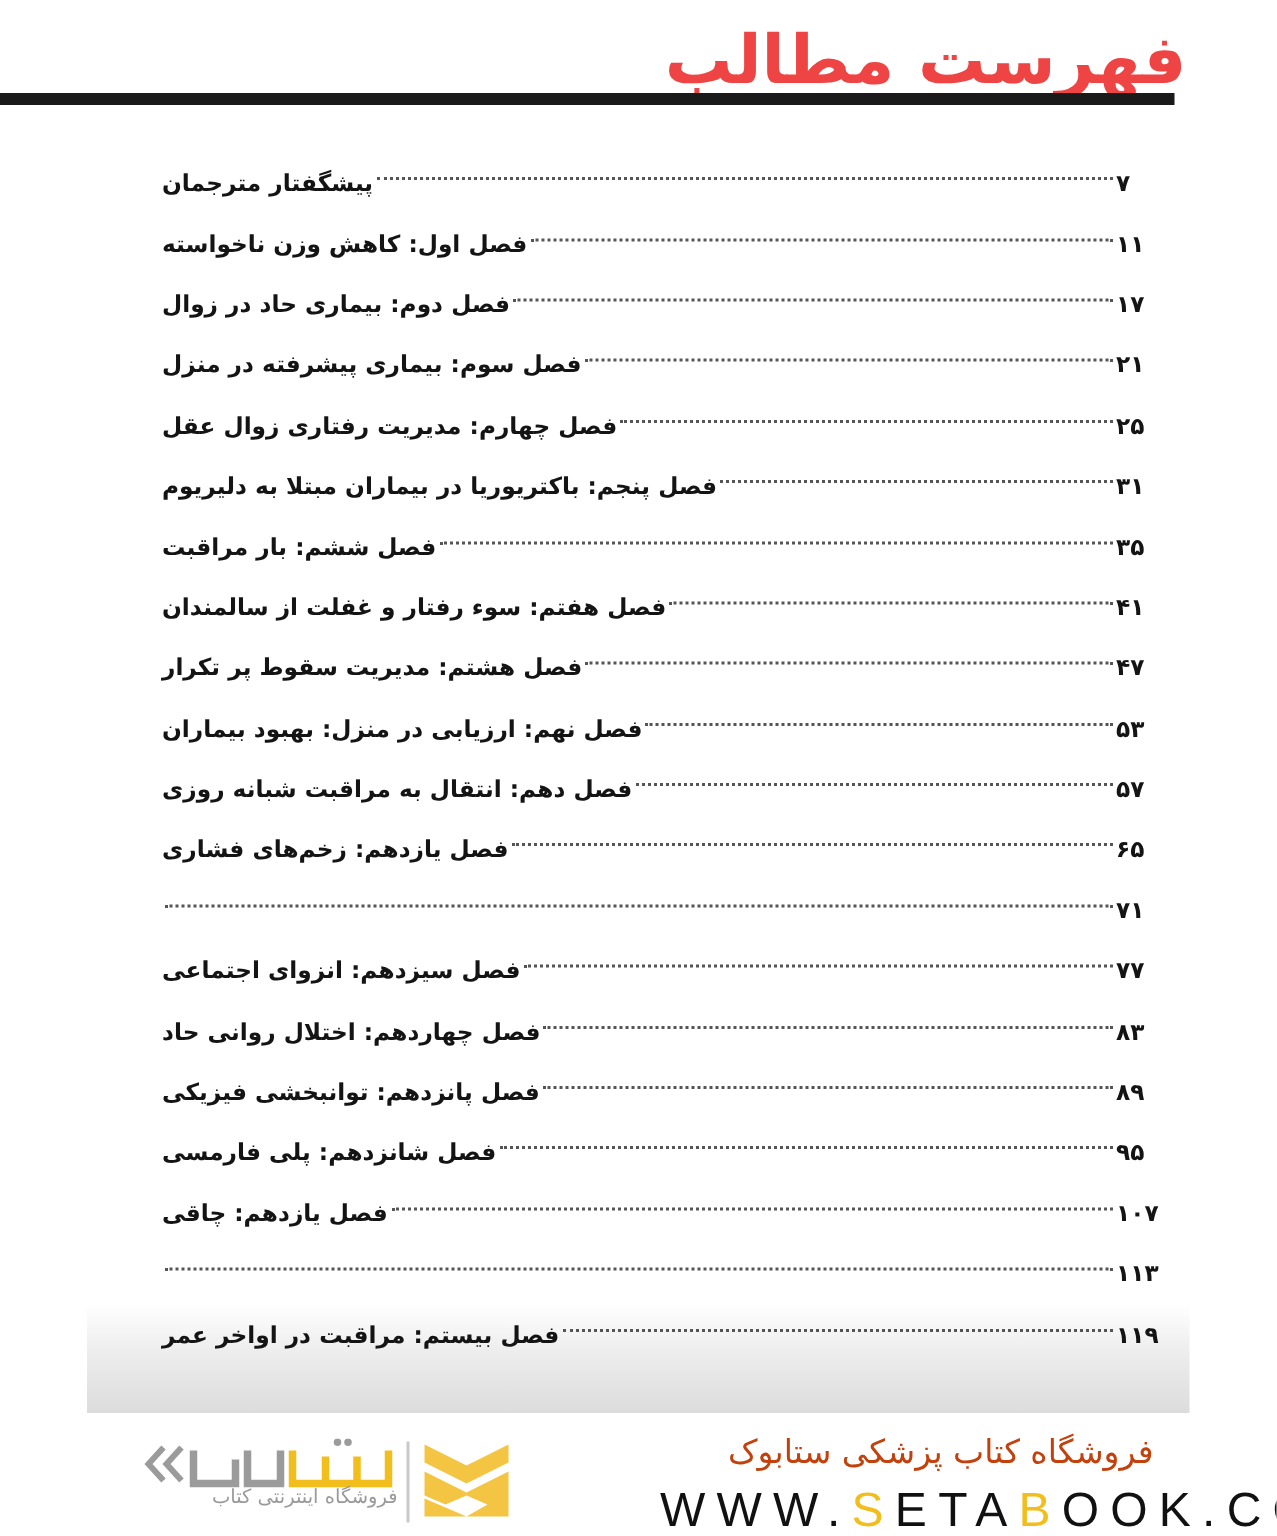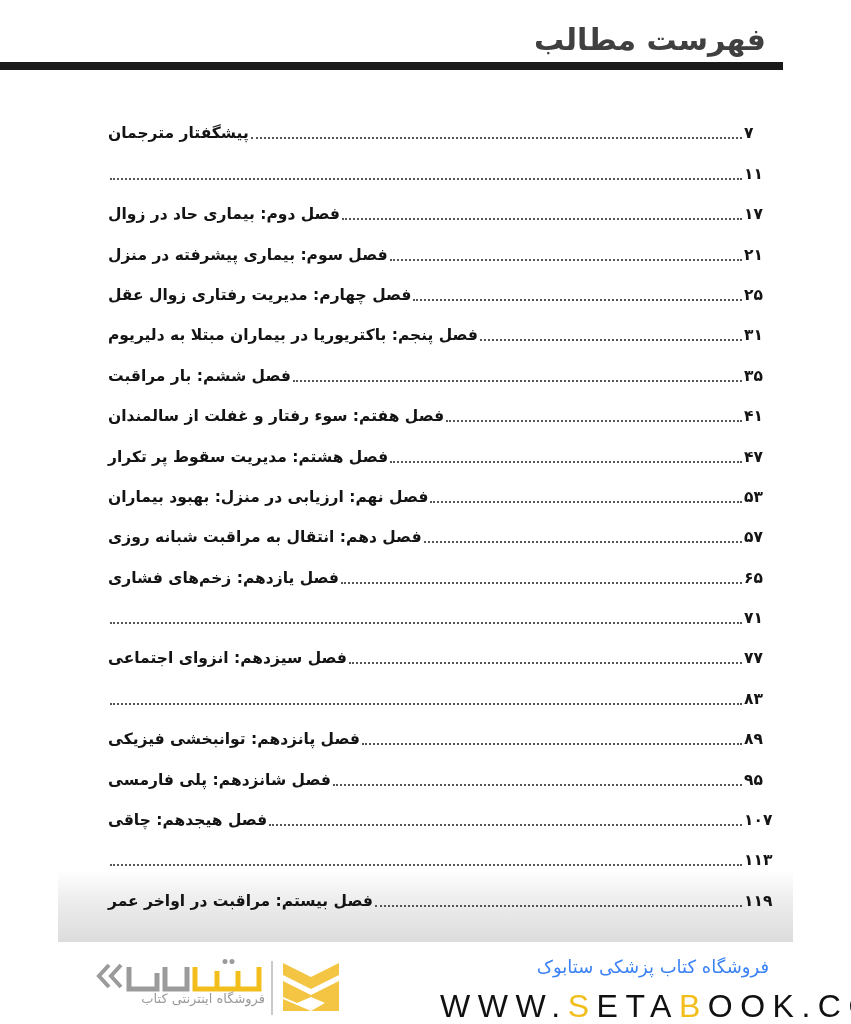--- a/index.html
+++ b/index.html
@@ -10,28 +10,28 @@
   body {
     width: 851px;
     height: 1024px;
     position: relative;
     overflow: hidden;
     font-family: "DejaVu Sans", sans-serif;
     color: #111111;
   }
   .page-title {
     position: absolute;
-    right: 85px;
+    right: 60px;
     top: 18px;
-    font-size: 30px;
+    font-size: 45px;
     font-weight: bold;
     direction: rtl;
     line-height: 44px;
     letter-spacing: -1px;
-    color: #404040;
+    color: #ef4444;
   }
   .title-rule {
     position: absolute;
     left: 0;
     top: 62px;
     width: 783px;
     height: 8px;
     background: #1a1a1a;
   }
   .toc-fade {
@@ -47,21 +47,21 @@
     left: 108px;
     top: 102px;
     width: 678px;
     margin: 0;
     padding: 0;
     list-style: none;
   }
   .toc-row {
     display: flex;
     flex-direction: row-reverse;
-    align-items: flex-end;
+    align-items: center;
     height: 40.4px;
     direction: rtl;
   }
   .toc-title {
     font-size: 15.5px;
     font-weight: bold;
     white-space: nowrap;
     color: #141414;
     letter-spacing: -0.2px;
   }
@@ -77,23 +77,23 @@
     font-weight: bold;
     width: 42px;
     text-align: left;
     white-space: nowrap;
     color: #141414;
   }
   .footer-store {
     position: absolute;
     right: 82px;
     top: 956px;
-    font-size: 18px;
-    direction: rtl;
-    color: #3b82f6;
+    font-size: 22px;
+    direction: rtl;
+    color: #c2410c;
   }
   .footer-url {
     position: absolute;
     left: 440px;
     top: 988px;
     font-family: "Liberation Sans", sans-serif;
     font-size: 32px;
     letter-spacing: 7.5px;
     color: #111;
   }
@@ -148,20 +148,21 @@
 
 <div class="toc-fade"></div>
 
 <ul class="toc-list">
   <li class="toc-row">
       <span class="toc-title">پیشگفتار مترجمان</span>
       <span class="toc-leader"></span>
       <span class="toc-page">۷</span>
     </li>
   <li class="toc-row">
+      <span class="toc-title">فصل اول: کاهش وزن ناخواسته</span>
       <span class="toc-leader"></span>
       <span class="toc-page">۱۱</span>
     </li>
   <li class="toc-row">
       <span class="toc-title">فصل دوم: بیماری حاد در زوال</span>
       <span class="toc-leader"></span>
       <span class="toc-page">۱۷</span>
     </li>
   <li class="toc-row">
       <span class="toc-title">فصل سوم: بیماری پیشرفته در منزل</span>
@@ -211,35 +212,36 @@
   <li class="toc-row">
       <span class="toc-leader"></span>
       <span class="toc-page">۷۱</span>
     </li>
   <li class="toc-row">
       <span class="toc-title">فصل سیزدهم: انزوای اجتماعی</span>
       <span class="toc-leader"></span>
       <span class="toc-page">۷۷</span>
     </li>
   <li class="toc-row">
+      <span class="toc-title">فصل چهاردهم: اختلال روانی حاد</span>
       <span class="toc-leader"></span>
       <span class="toc-page">۸۳</span>
     </li>
   <li class="toc-row">
       <span class="toc-title">فصل پانزدهم: توانبخشی فیزیکی</span>
       <span class="toc-leader"></span>
       <span class="toc-page">۸۹</span>
     </li>
   <li class="toc-row">
       <span class="toc-title">فصل شانزدهم: پلی فارمسی</span>
       <span class="toc-leader"></span>
       <span class="toc-page">۹۵</span>
     </li>
   <li class="toc-row">
-      <span class="toc-title">فصل هیجدهم: چاقی</span>
+      <span class="toc-title">فصل یازدهم: چاقی</span>
       <span class="toc-leader"></span>
       <span class="toc-page">۱۰۷</span>
     </li>
   <li class="toc-row">
       <span class="toc-leader"></span>
       <span class="toc-page">۱۱۳</span>
     </li>
   <li class="toc-row">
       <span class="toc-title">فصل بیستم: مراقبت در اواخر عمر</span>
       <span class="toc-leader"></span>

